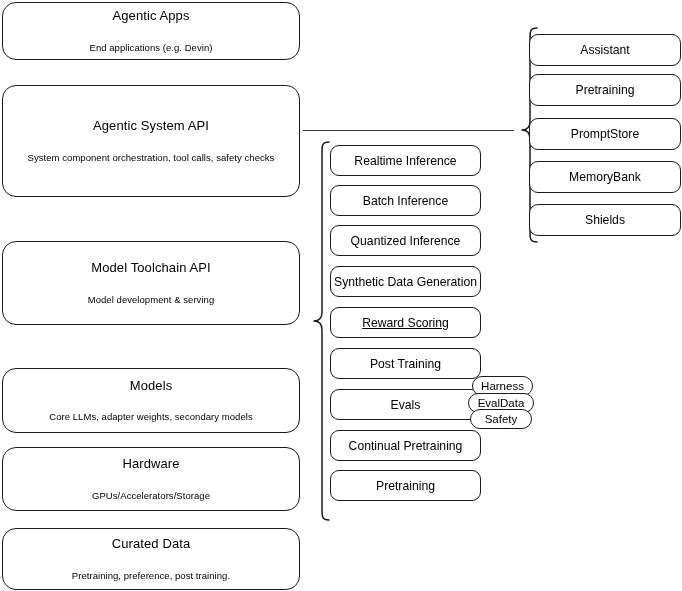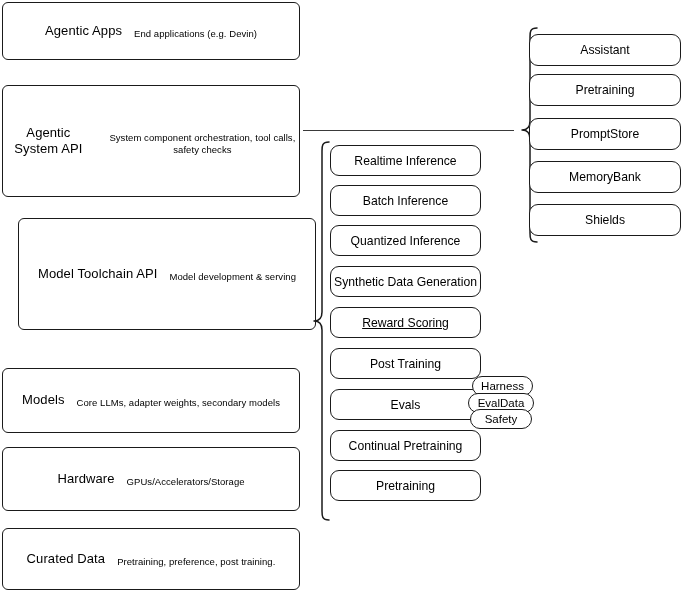--- a/index.html
+++ b/index.html
@@ -16,24 +16,24 @@
     position: relative;
     width: 682px;
     height: 591px;
     background: #ffffff;
     overflow: hidden;
   }
   .box {
     position: absolute;
     box-sizing: border-box;
     border: 1.6px solid #1a1a1a;
-    border-radius: 6px;
+    border-radius: 14px;
     background: #ffffff;
     display: flex;
-    flex-direction: row;
+    flex-direction: column;
     align-items: center;
     justify-content: center;
     text-align: center;
     line-height: 1.25;
     gap: 12px;
   }
   .box .title {
     font-size: 13px;
     color: #000;
     letter-spacing: 0.1px;
@@ -96,21 +96,21 @@
   <div class="box" style="left:2px; top:2px; width:298px; height:58px;">
     <div class="title">Agentic Apps</div>
     <div class="sub">End applications (e.g. Devin)</div>
   </div>
 
   <div class="box" style="left:2px; top:85px; width:298px; height:112px;align-items:center;">
     <div class="title">Agentic System API</div>
     <div class="sub">System component orchestration, tool calls, safety checks</div>
   </div>
 
-  <div class="box" style="left:2px; top:218px; width:298px; height:112px;margin-left:16px;">
+  <div class="box" style="left:2px; top:241px; width:298px; height:84px;">
     <div class="title">Model Toolchain API</div>
     <div class="sub">Model development &amp; serving</div>
   </div>
 
   <div class="box" style="left:2px; top:368px; width:298px; height:65px;">
     <div class="title">Models</div>
     <div class="sub">Core LLMs, adapter weights, secondary models</div>
   </div>
 
   <div class="box" style="left:2px; top:447px; width:298px; height:64px;">

